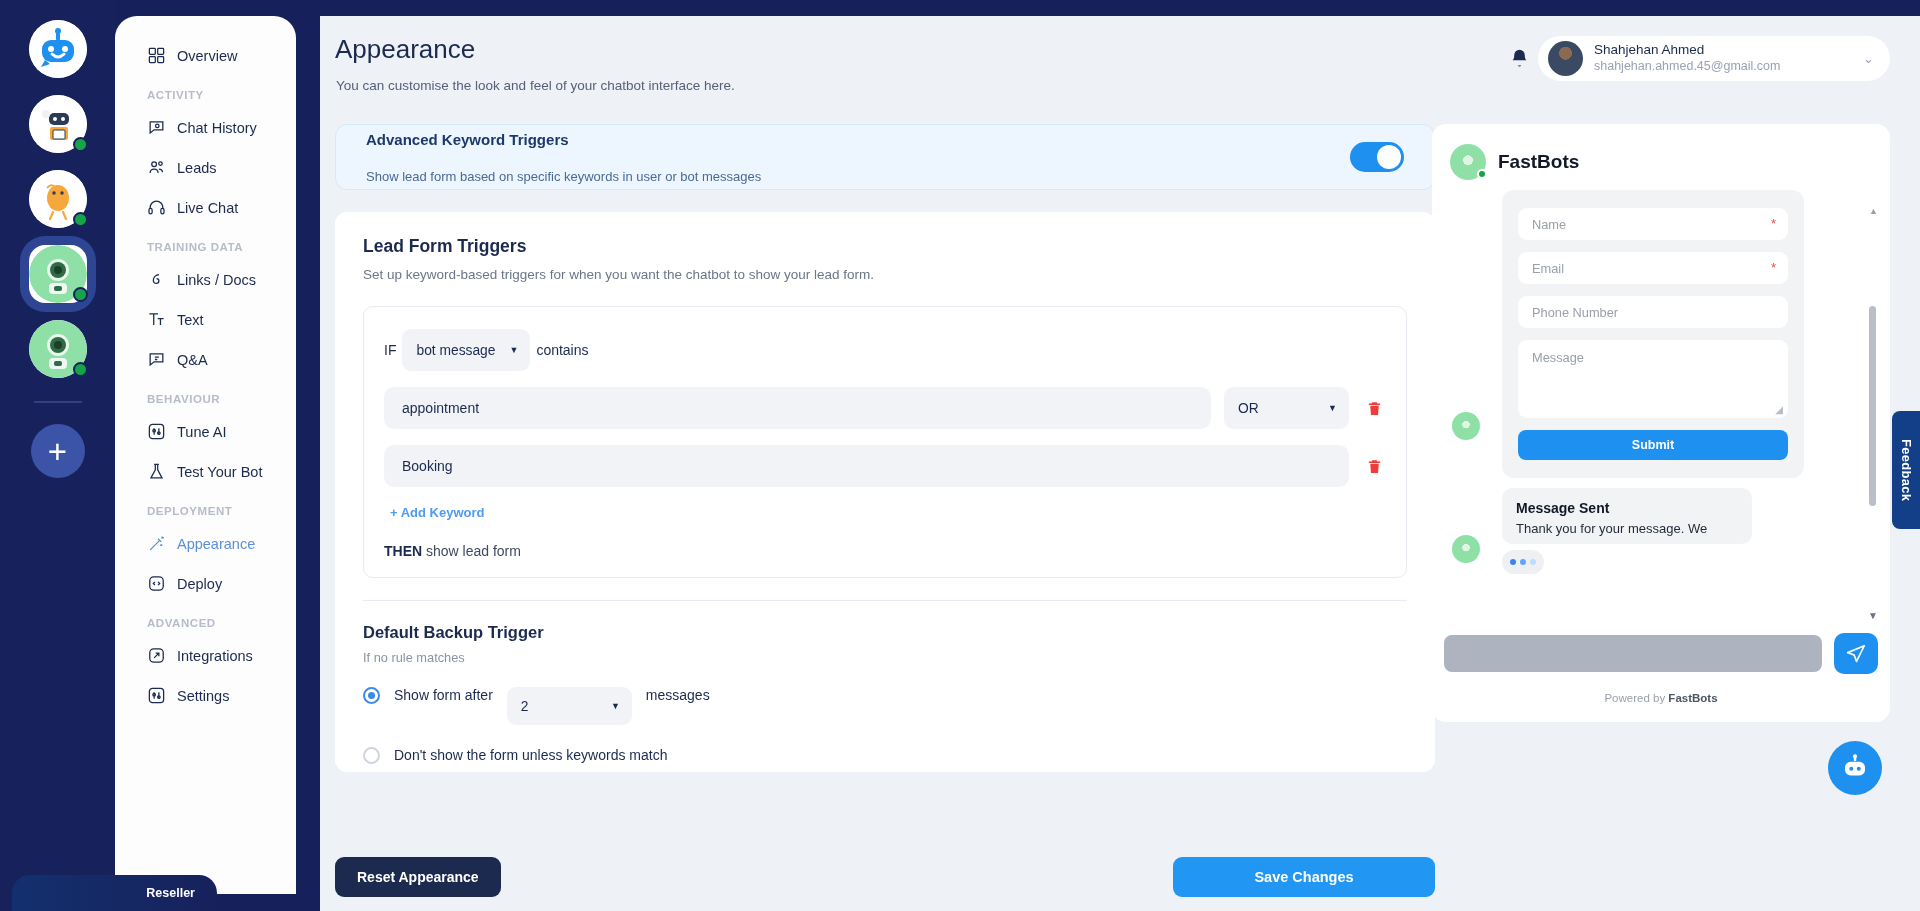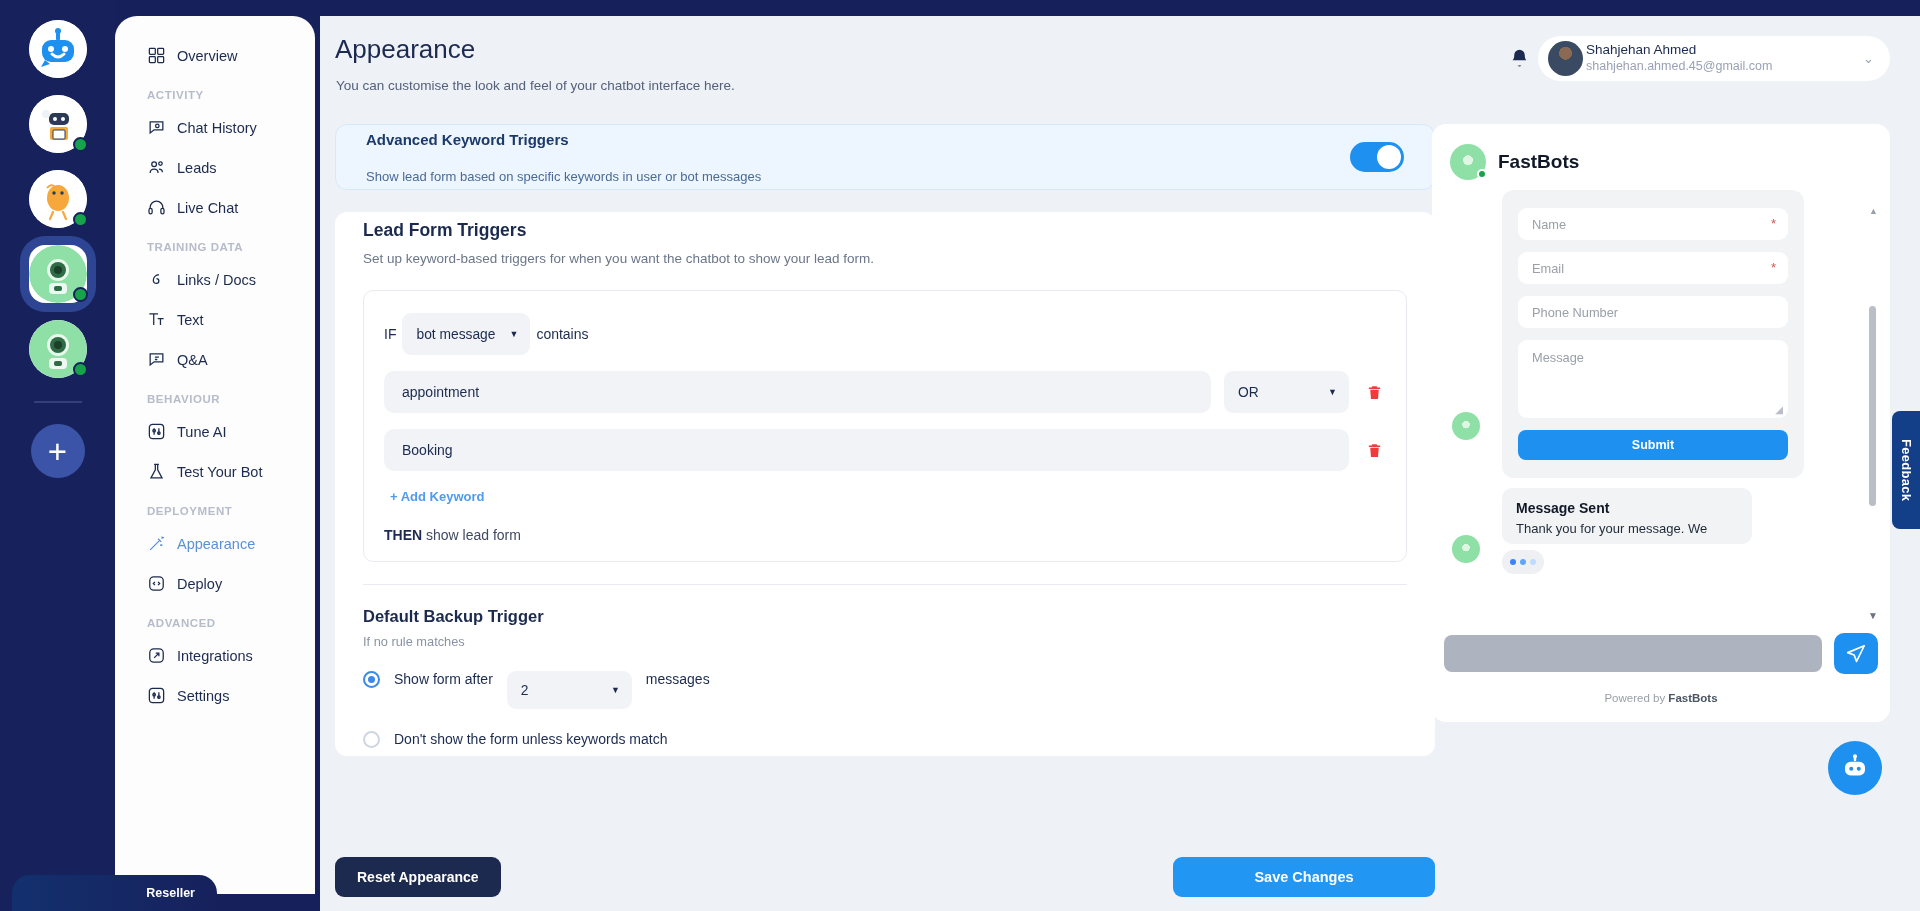--- a/index.html
+++ b/index.html
@@ -33,21 +33,21 @@
   }
   .rail-sep { width:48px; height:2px; background:#33407c; margin: 6px 0 4px; }
   .add-bot {
     width:54px; height:54px; border-radius:50%; background:#3b54a8;
     display:flex; align-items:center; justify-content:center; color:#fff;
     font-size:33px; line-height:1; cursor:pointer; font-weight:300;
   }
 
   
   .nav-panel {
-    position: absolute; left: 115px; top: 16px; width: 200px; height: 878px;
+    position: absolute; left: 115px; top: 16px; width: 181px; height: 878px;
     background: #fdfdfd; border-radius: 22px 22px 0 0;
     padding: 22px 0 0 0; overflow: hidden;
   }
   .nav-item {
     display: flex; align-items: center; gap: 11px;
     height: 35px; padding-left: 32px; margin-bottom: 5px;
     color: #1b2a4e; font-size: 14.5px; cursor: pointer; position: relative;
   }
   .nav-item .ico { width: 19px; height: 19px; flex: 0 0 19px; display:flex; align-items:center; justify-content:center; }
   .nav-item .ico svg { width: 19px; height: 19px; stroke: #1b2a4e; fill: none; stroke-width: 1.6; }
@@ -77,21 +77,21 @@
   .topbar { position:absolute; left:0; top:0; right:0; height:78px; }
   .page-title { position:absolute; left: 15px; top: 18px; font-size: 26px; color:#1b2a4e; font-weight:400; }
   .page-sub { position:absolute; left: 16px; top: 62px; font-size: 13.5px; color:#556079; }
 
   .bell { position:absolute; right: 390px; top: 32px; cursor:pointer; }
   .bell svg { width: 21px; height: 21px; fill:#1b2a4e; }
 
   .profile {
     position:absolute; right: 30px; top: 20px; height: 45px; width: 352px;
     background:#fff; border-radius: 24px; display:flex; align-items:center;
-    padding: 0 10px; gap: 3px; cursor:pointer;
+    padding: 0 10px; gap: 11px; cursor:pointer;
   }
   .profile .pfp { width:35px; height:35px; border-radius:50%; flex:0 0 35px; overflow:hidden;
     background: radial-gradient(circle at 50% 35%, #8a6a52 0 22%, #3b4a63 23% 100%); }
   .profile .pname { font-size: 13.5px; color:#1b2a4e; line-height: 1.25; }
   .profile .pmail { font-size: 12.5px; color:#9aa2b4; line-height: 1.25; }
   .profile .chev { margin-left:auto; color:#9aa2b4; font-size: 13px; padding-right: 6px; }
 
   
   .main-panel {
     position:absolute; left: 15px; top: 108px; width: 1100px; bottom: 70px;
@@ -103,21 +103,21 @@
     margin-bottom: 22px;
   }
   .banner-txt h3 { font-size: 15px; color:#1b3a6b; font-weight: 600; margin-bottom: 21px; }
   .banner-txt p { font-size: 13px; color:#4a6a96; }
   .toggle {
     margin-left:auto; width: 54px; height: 30px; border-radius: 15px; background:#1e90f0;
     position: relative; cursor:pointer;
   }
   .toggle .knob { position:absolute; right: 3px; top: 3px; width: 24px; height: 24px; border-radius:50%; background:#fff; }
 
-  .section-card { background:#fff; border-radius: 12px; padding: 8px 28px 8px; }
+  .section-card { background:#fff; border-radius: 12px; padding: 24px 28px 8px; }
   .section-card h2 { font-size: 17.5px; color:#1b2a4e; font-weight: 600; }
   .section-card .desc { font-size: 13.5px; color:#6b7688; margin-top: 10px; }
 
   .rule-box { border: 1px solid #e8ebf1; border-radius: 10px; margin-top: 24px; padding: 22px 20px 18px; }
   .rule-row1 { display:flex; align-items:center; gap: 6px; }
   .lbl-if { font-size: 14px; color:#1b2a4e; }
   .lbl-contains { font-size: 14px; color:#1b2a4e; }
   .select {
     background:#f1f3f7; border-radius: 9px; height: 42px; min-width: 125px;
     display:flex; align-items:center; justify-content:space-between;

